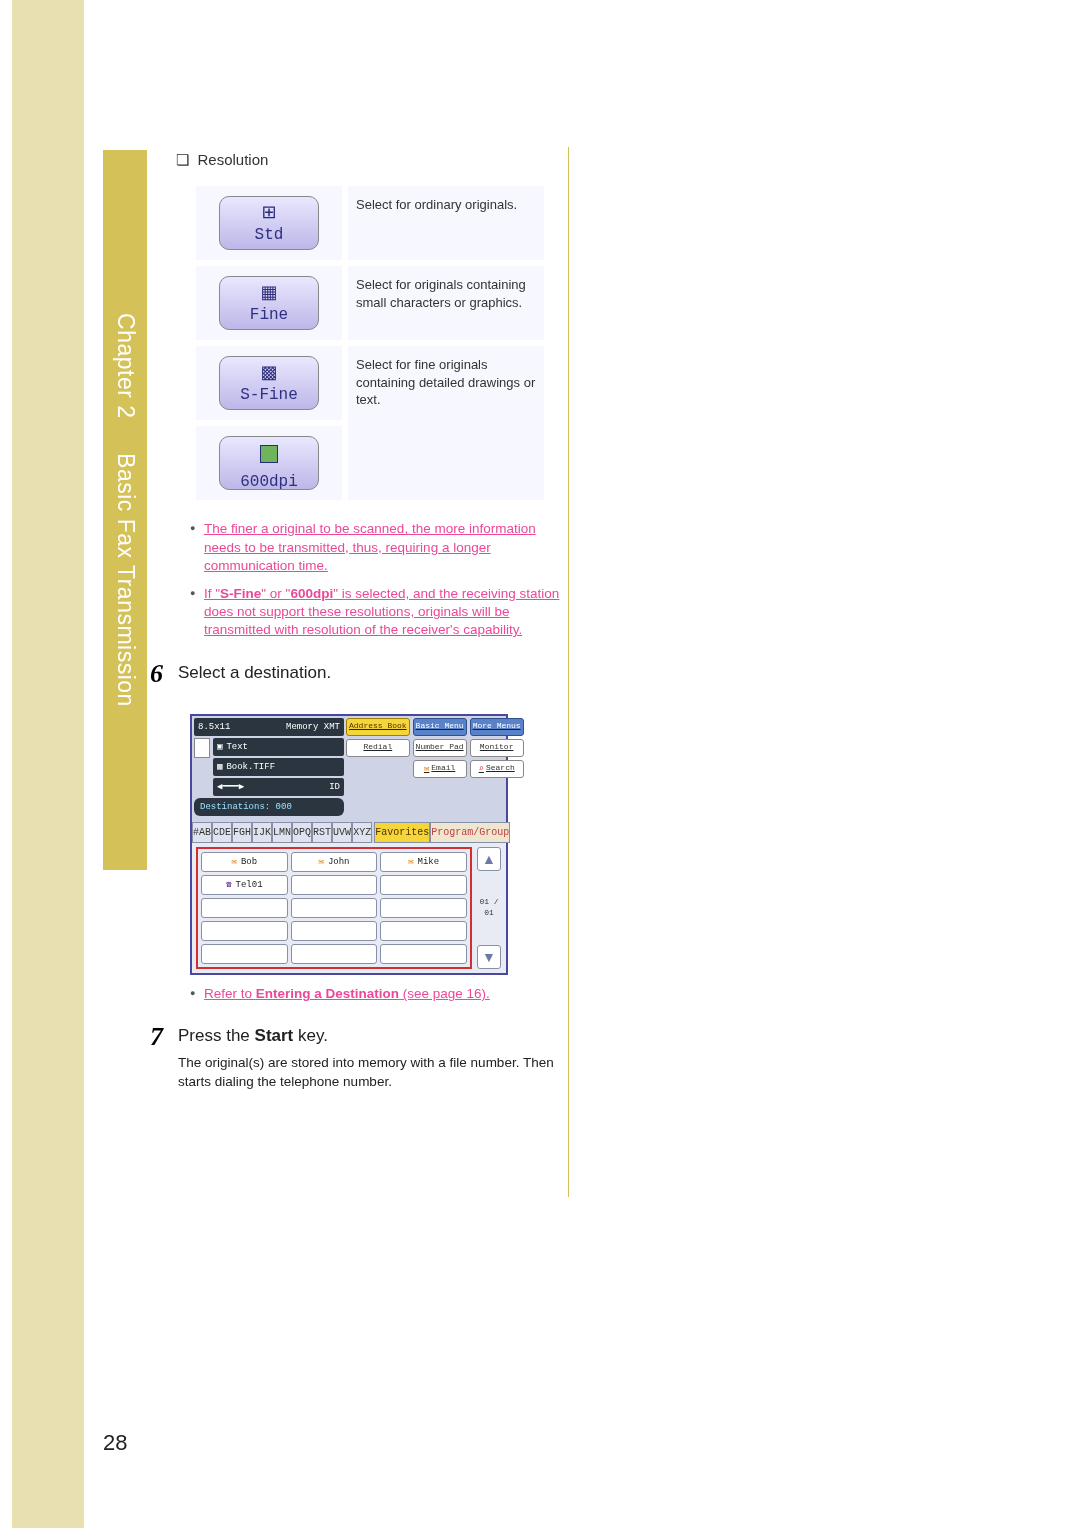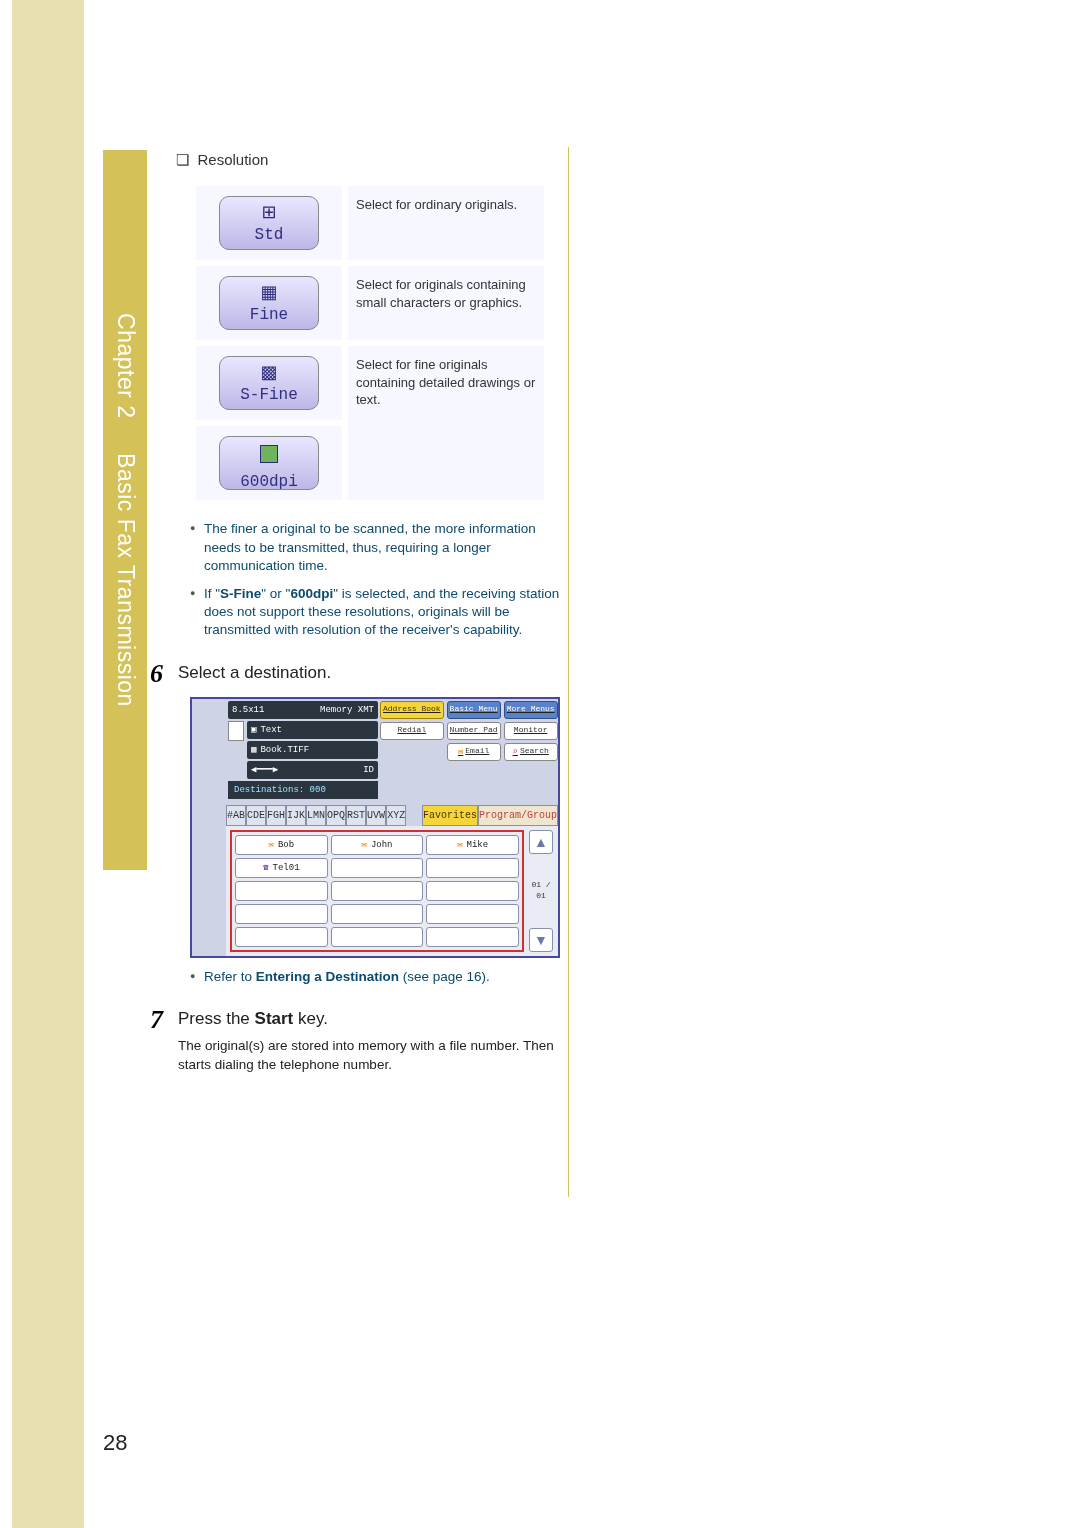--- a/index.html
+++ b/index.html
@@ -115,21 +115,22 @@
   .bullets {
     margin: 14px 0 0 20px;
     padding: 0;
     list-style: none;
   }
   .bullets li {
     position: relative;
     padding-left: 14px;
     margin-bottom: 10px;
     font-size: 13.5px;
-    color: #0c4a6e;
+    color: #ec4899;
+    text-decoration: underline;
   }
   .bullets li::before {
     content: "\25CF";
     position: absolute;
     left: 0;
     top: 2px;
     font-size: 9px;
     color: #555;
   }
   .step {
@@ -151,26 +152,25 @@
     font-size: 17px;
     color: #222;
   }
   .step-body {
     margin-left: 8px;
     margin-top: 6px;
     font-size: 13.5px;
     color: #222;
   }
   .ui-shot {
-    margin: 12px 0 10px 20px;
-    width: 370px;
+    margin: 29px 0 10px 20px;
+    width: 318px;
     border: 2px solid #4848a0;
     background: #cfd3e6;
     box-sizing: border-box;
-    padding-left: 34px;
   }
   .ui-top {
     display: flex;
     gap: 2px;
     padding: 2px;
   }
   .ui-left {
     display: flex;
     flex-direction: column;
     gap: 2px;
@@ -195,21 +195,21 @@
     height: 18px;
     background: #fff;
     border: 1px solid #888;
   }
   .ui-dest {
     background: #2a3540;
     color: #9be0ff;
     font-family: "Courier New", monospace;
     font-size: 9px;
     padding: 3px 6px;
-    border-radius: 0;
+    border-radius: 6px;
   }
   .ui-right {
     flex: 1;
     display: grid;
     grid-template-columns: 1fr 1fr 1fr;
     grid-auto-rows: 18px;
     gap: 3px;
     align-content: start;
     text-decoration: underline;
   }

